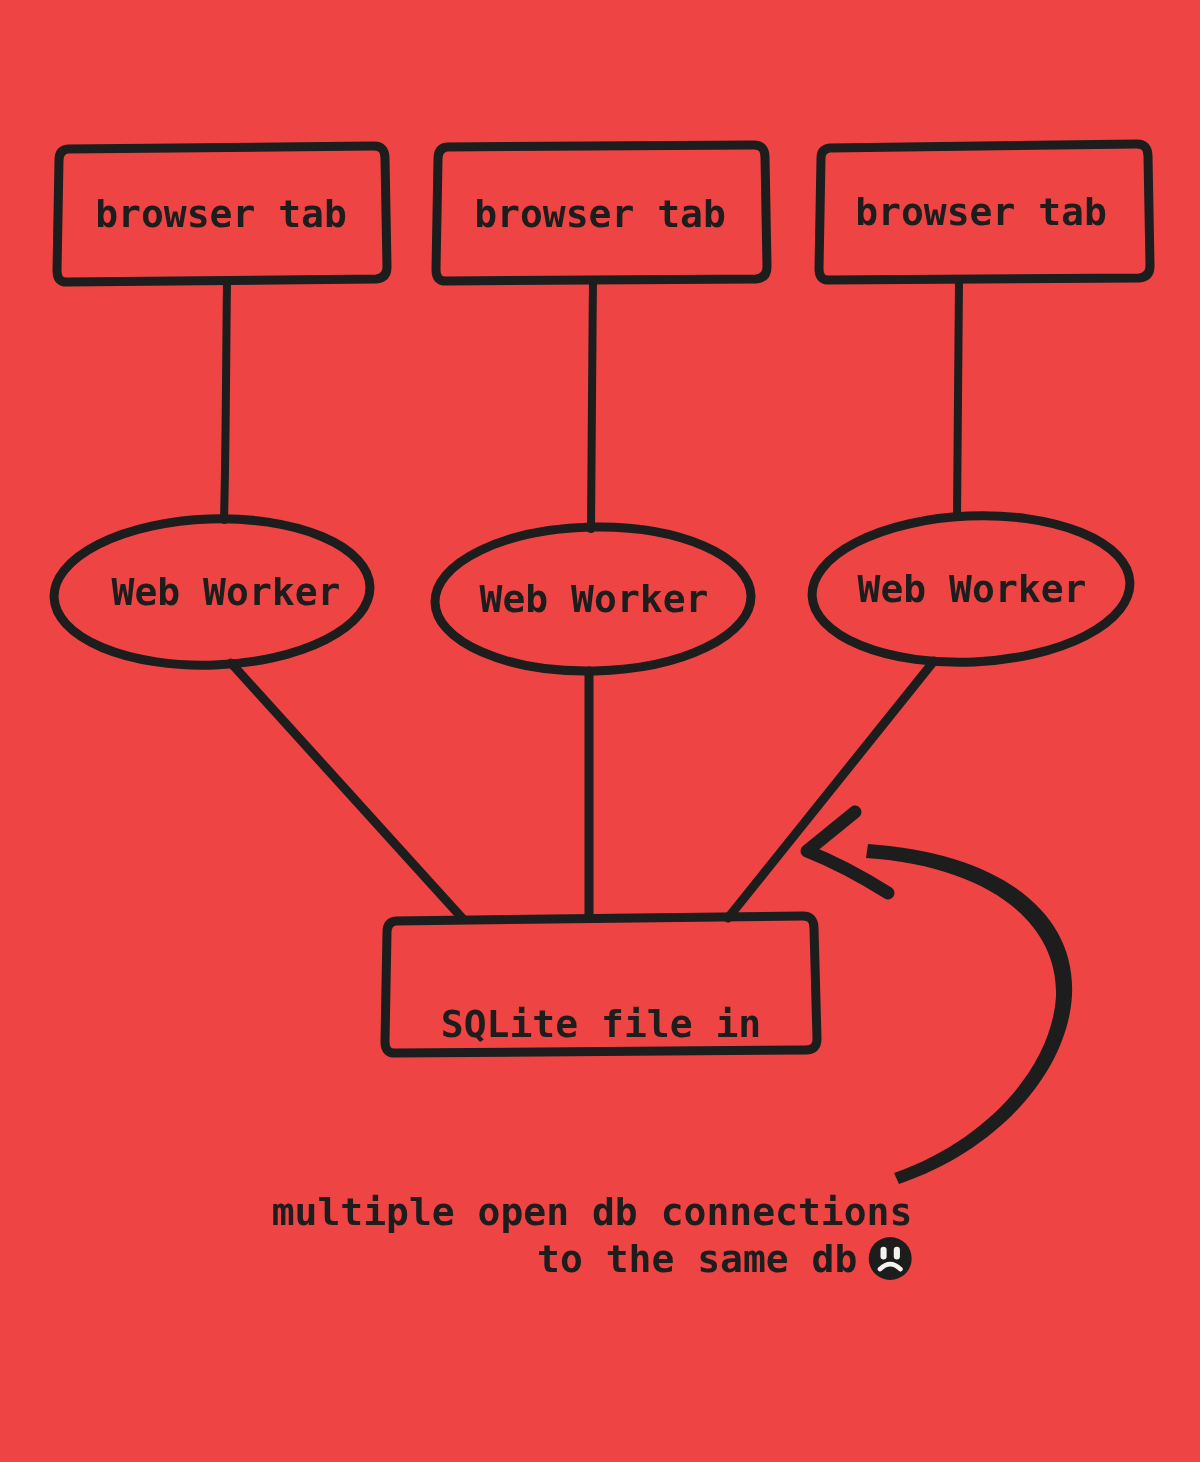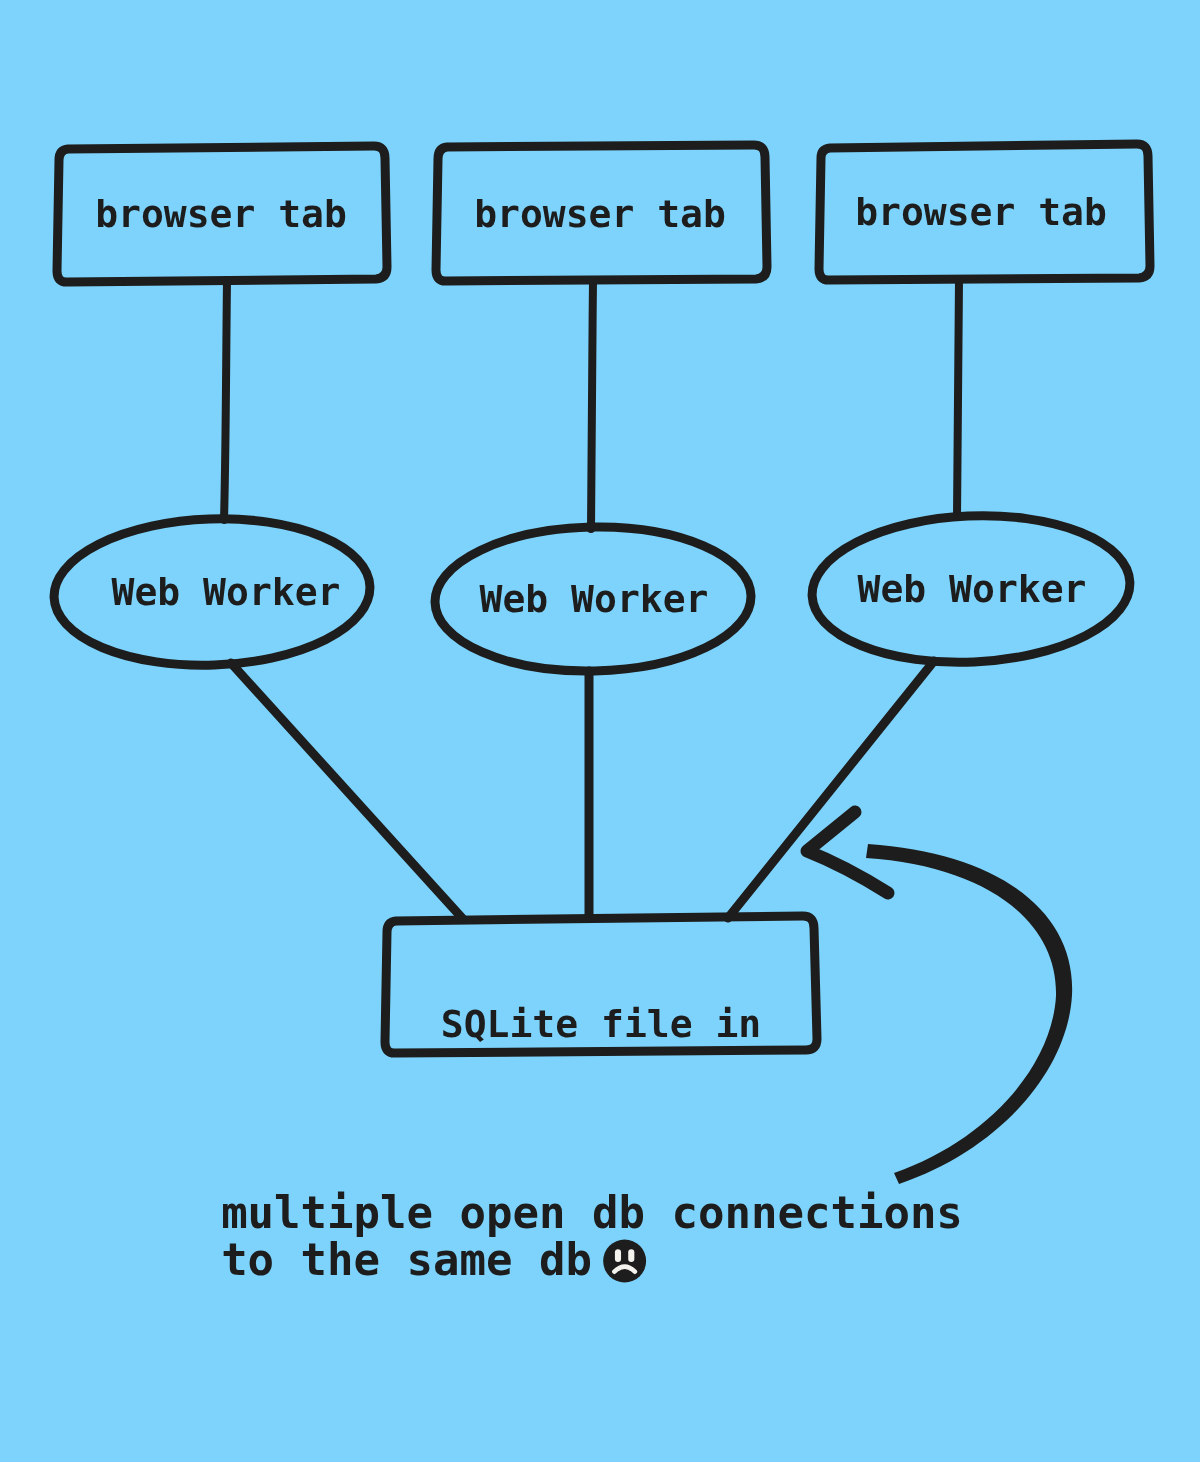--- a/index.html
+++ b/index.html
@@ -4,21 +4,21 @@
 <style>
   html, body {
     margin: 0;
     padding: 0;
     background: #f5f3ee;
   }
   .canvas {
     position: relative;
     width: 1200px;
     height: 1462px;
-    background: #7dd3fc;
+    background: #ef4444;
     overflow: hidden;
     font-family: "DejaVu Sans Mono", "Liberation Mono", monospace;
     color: #1d1d1d;
   }
   .shapes {
     position: absolute;
     left: 0;
     top: 0;
   }
   .node-label {
@@ -30,23 +30,23 @@
     text-align: center;
     line-height: 1.15;
   }
   .storage-label {
     line-height: 52px;
     margin-top: 22px;
   }
   .caption {
     position: absolute;
     transform: translate(-50%, -50%);
-    font-size: 44px;
+    font-size: 38px;
     font-weight: 700;
-    text-align: left;
+    text-align: right;
     line-height: 47px;
     white-space: nowrap;
   }
   .caption .emoji {
     display: inline-block;
     width: 45px;
     height: 45px;
     vertical-align: -9px;
     margin-left: 10px;
   }

